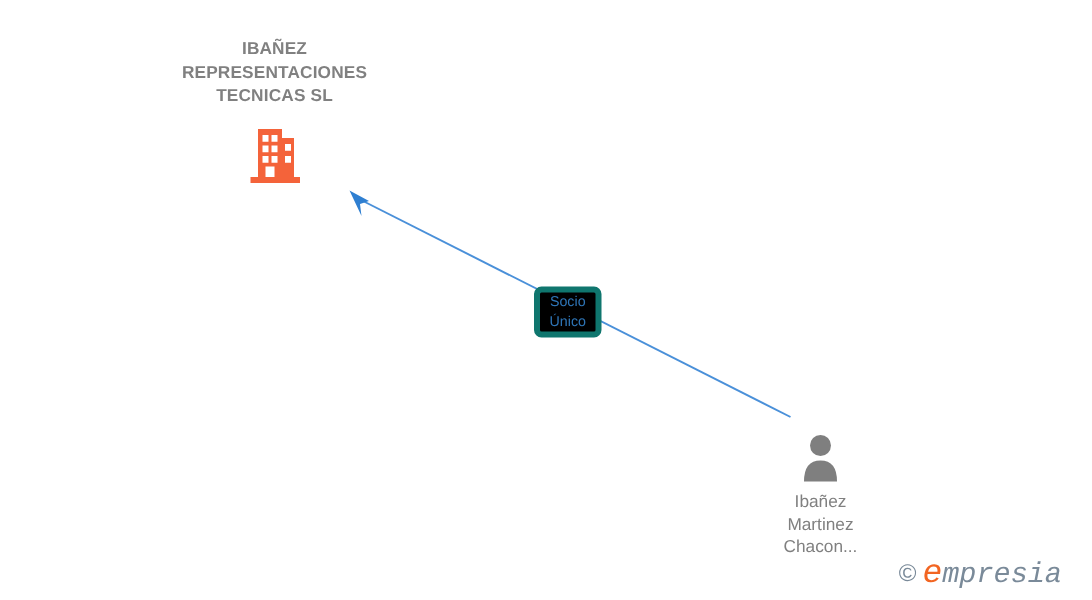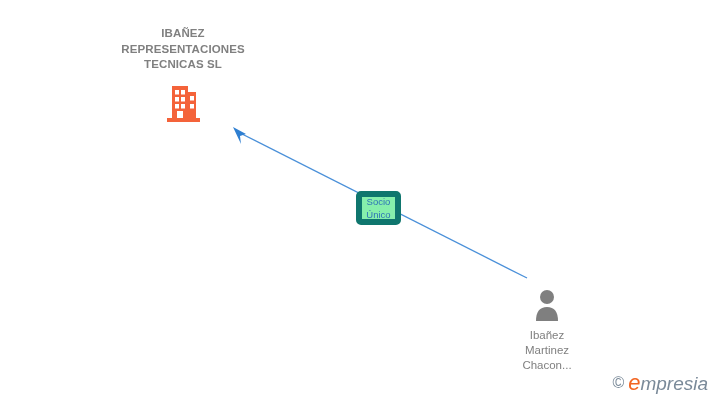--- a/index.html
+++ b/index.html
@@ -73,22 +73,22 @@
   }
 
   
   .relation-box {
     position: absolute;
     left: 356px;
     top: 191px;
     width: 45px;
     height: 34px;
     box-sizing: border-box;
-    background: #86efac;
-    border: 6px solid #0f766e;
+    background: #000000;
+    border: 4px solid #0f766e;
     border-radius: 5px;
     display: flex;
     flex-direction: column;
     align-items: center;
     justify-content: center;
   }
   .relation-box span {
     font-size: 9.5px;
     line-height: 13px;
     color: #2e75b6;
@@ -104,21 +104,21 @@
     display: flex;
     align-items: center;
     gap: 4px;
   }
   .wm-c {
     font-size: 16px;
     color: #7a8a99;
     line-height: 1;
   }
   .wm-word {
-    font-family: Liberation Sans, sans-serif;
+    font-family: Liberation Mono, monospace;
     font-style: italic;
     font-size: 19px;
     line-height: 1;
     color: #7a8a99;
   }
   .wm-word .wm-e {
     color: #f26522;
     font-size: 22px;
   }
 </style>

